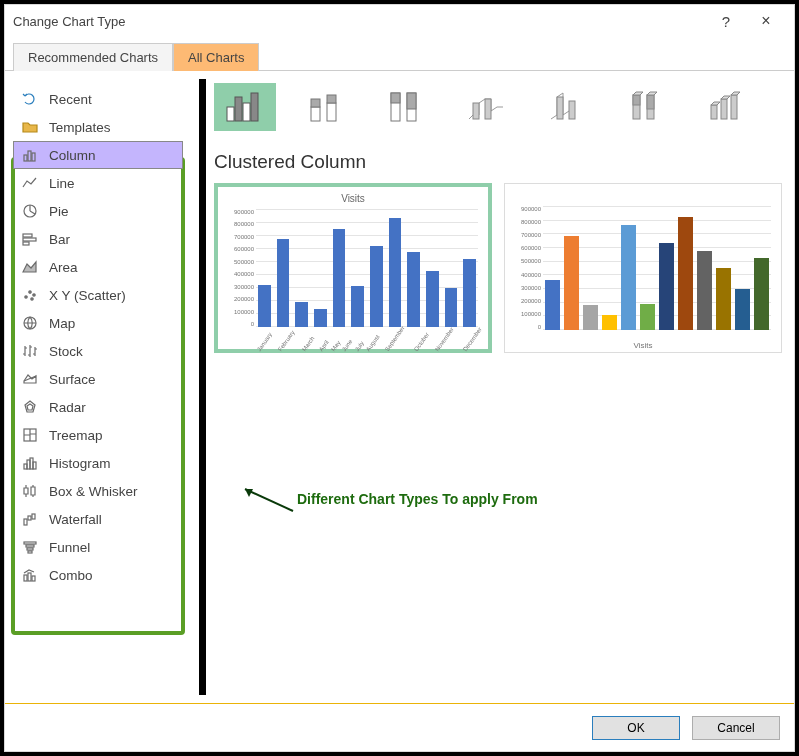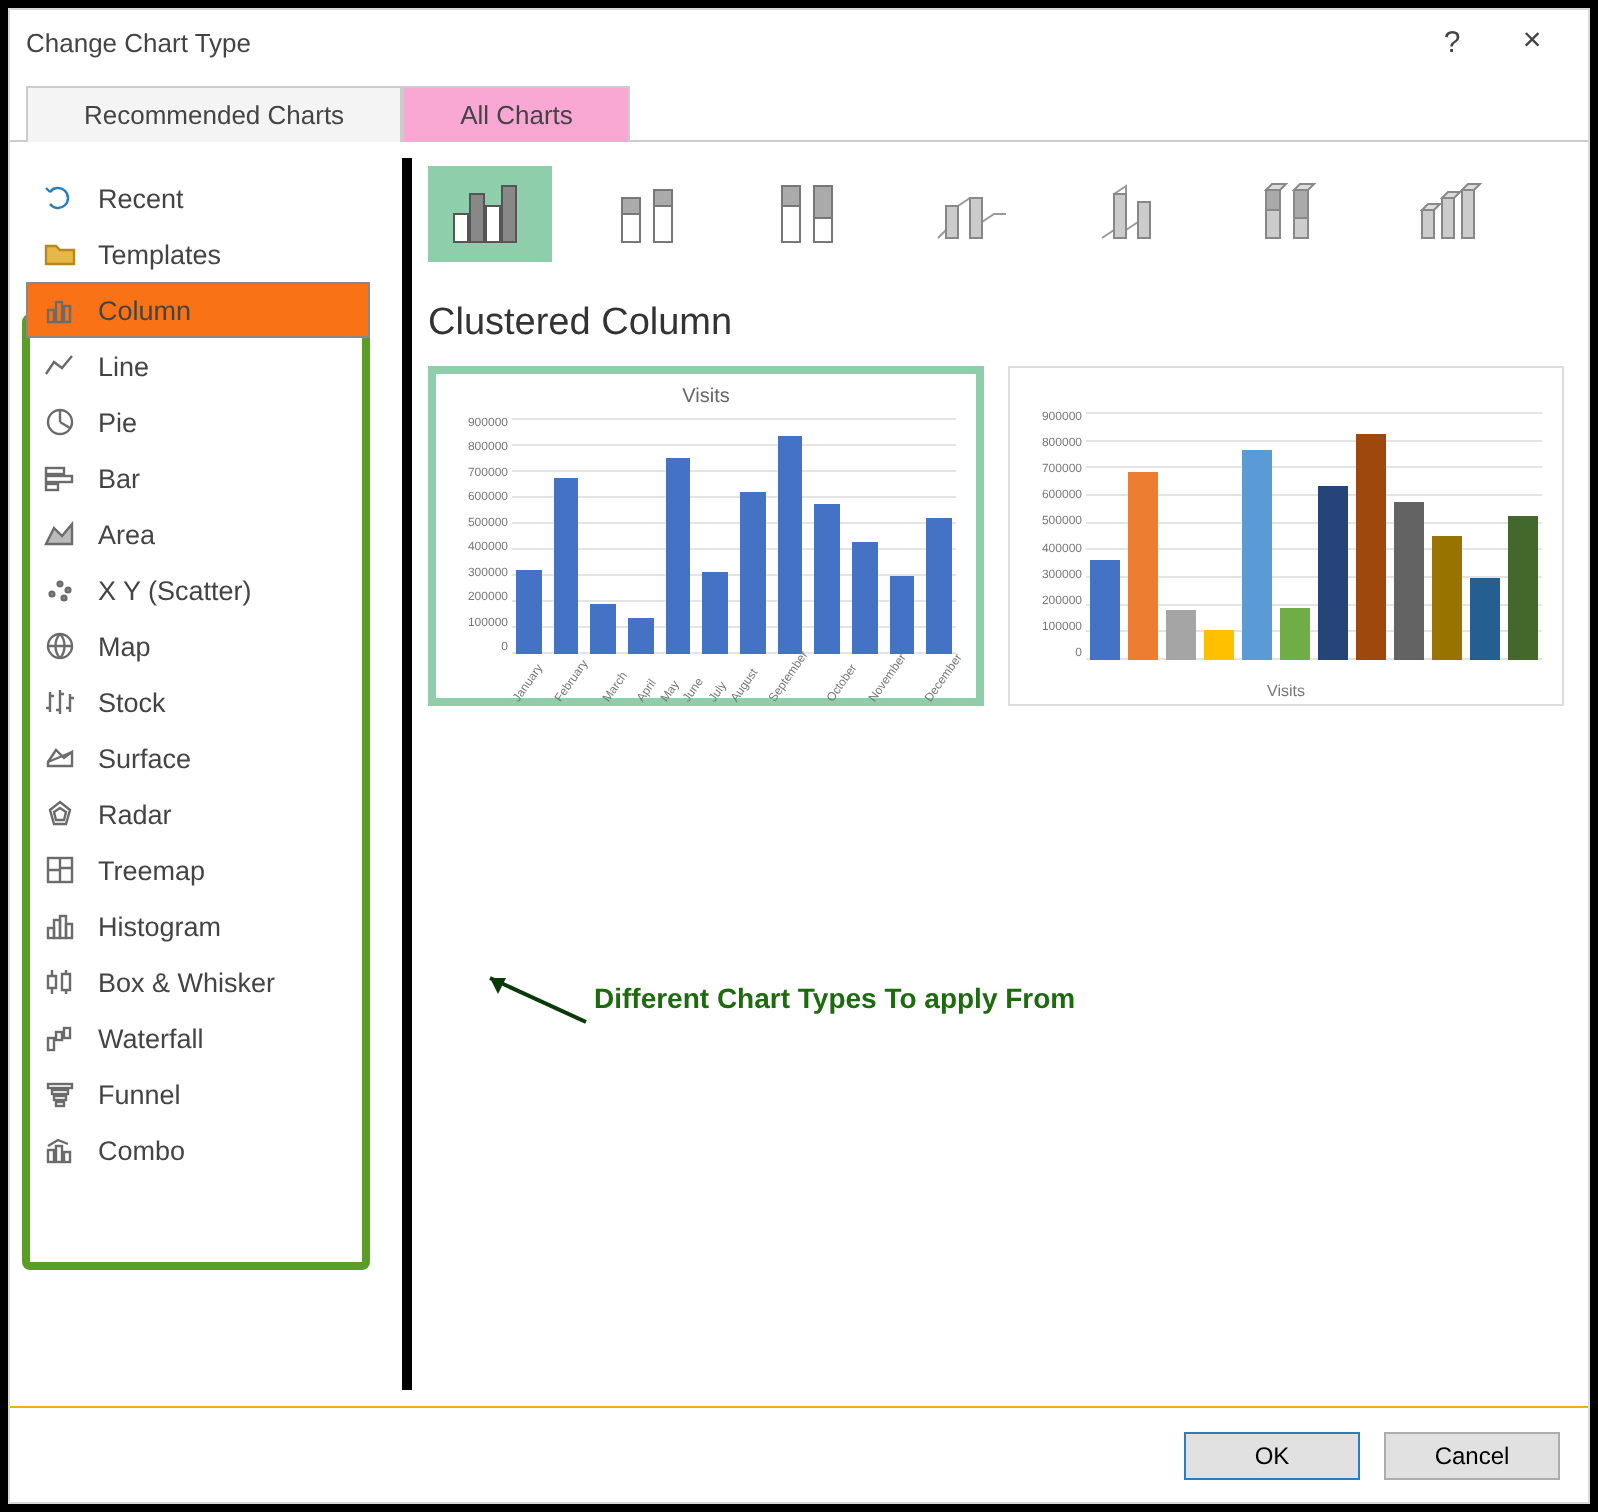--- a/index.html
+++ b/index.html
@@ -31,64 +31,64 @@
   .titlebar .title { flex: 1; font-size: 13px; }
   .titlebar .btn { width: 40px; text-align: center; font-size: 15px; color: #444; cursor: pointer; }
   .titlebar .btn.close { font-size: 16px; }
   .tabs {
     display: flex;
     padding: 6px 8px 0 8px;
     border-bottom: 1px solid #ccc;
     gap: 0;
   }
   .tab {
-    padding: 6px 28px;
+    padding: 6px 14px;
     border: 1px solid #ccc;
     border-bottom: none;
     margin-bottom: -1px;
     background: #f4f4f4;
     cursor: pointer;
     font-size: 13px;
     color: #444;
   }
-  .tab.active { background: #f9a8d4; }
+  .tab.active { background: #fdba74; }
   .body {
     flex: 1;
     display: flex;
     padding: 8px;
     position: relative;
     overflow: hidden;
   }
   .sidepanel {
     width: 172px;
     display: flex;
     flex-direction: column;
     position: relative;
     padding-top: 6px;
   }
   .rightpanel {
     flex: 1;
     padding: 4px 4px 0 8px;
-    border-left: 5px solid #000000;
+    border-left: 7px solid #000000;
     position: relative;
     margin-left: 16px;
   }
   .cat-item {
     display: flex;
     align-items: center;
     gap: 10px;
     height: 28px;
     padding: 0 8px;
     cursor: pointer;
     color: #444;
     position: relative;
     z-index: 2;
   }
   .cat-item.selected {
-    background: #f97316;
+    background: #c4b5fd;
     border: 1px solid #888;
     padding-left: 7px;
   }
   .cat-icon {
     width: 18px; height: 18px;
     display: inline-flex;
     align-items: center;
     justify-content: center;
     color: #666;
   }

